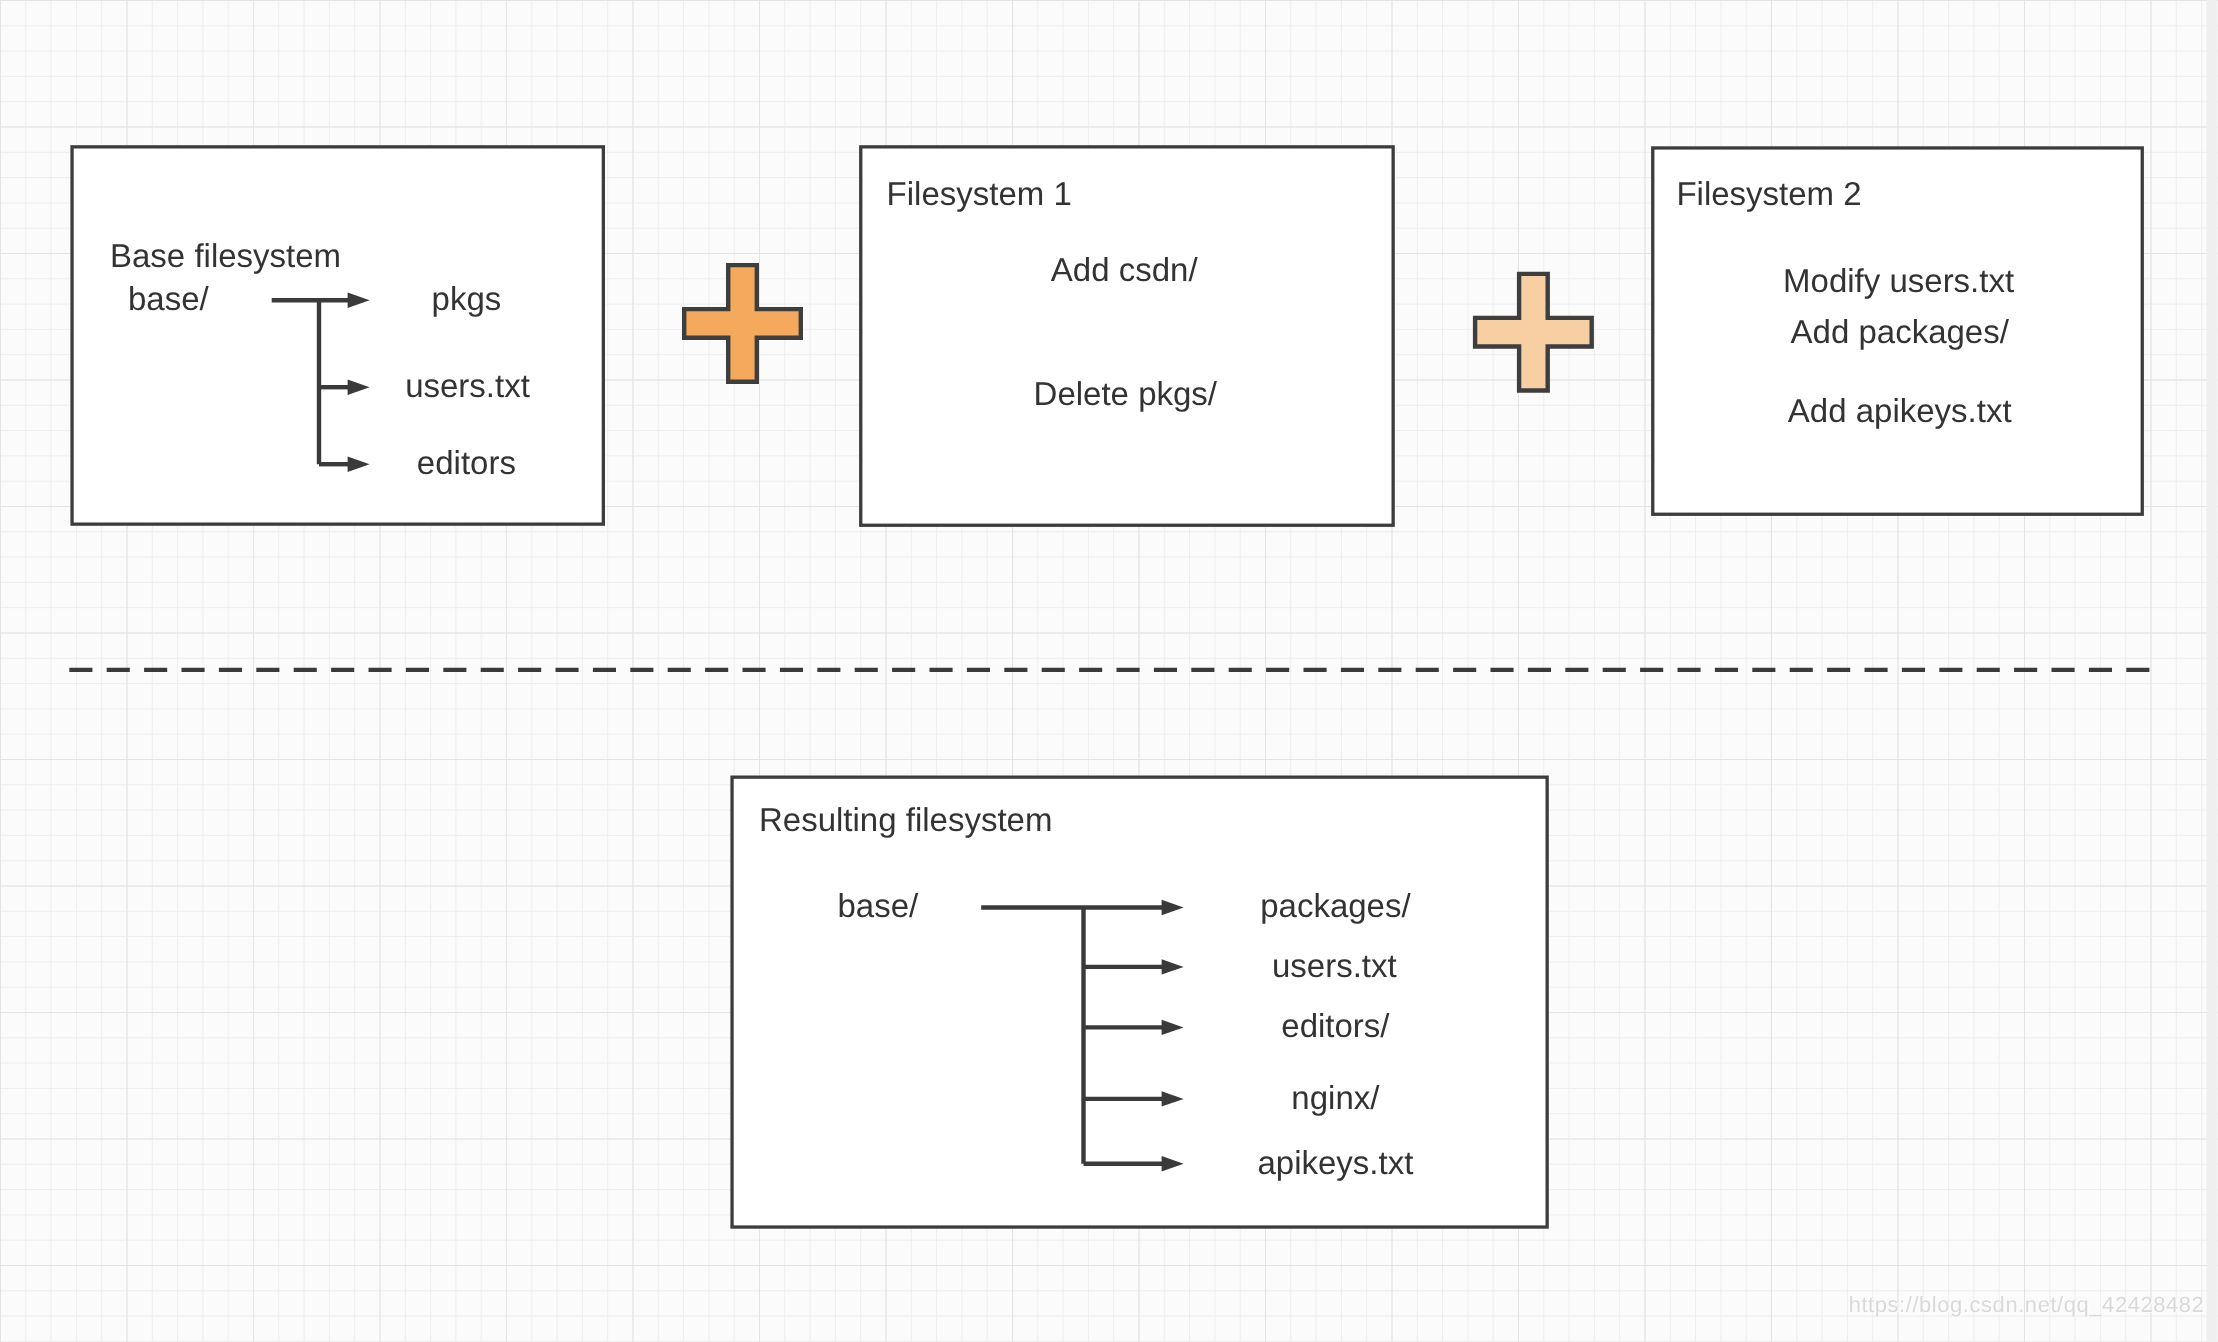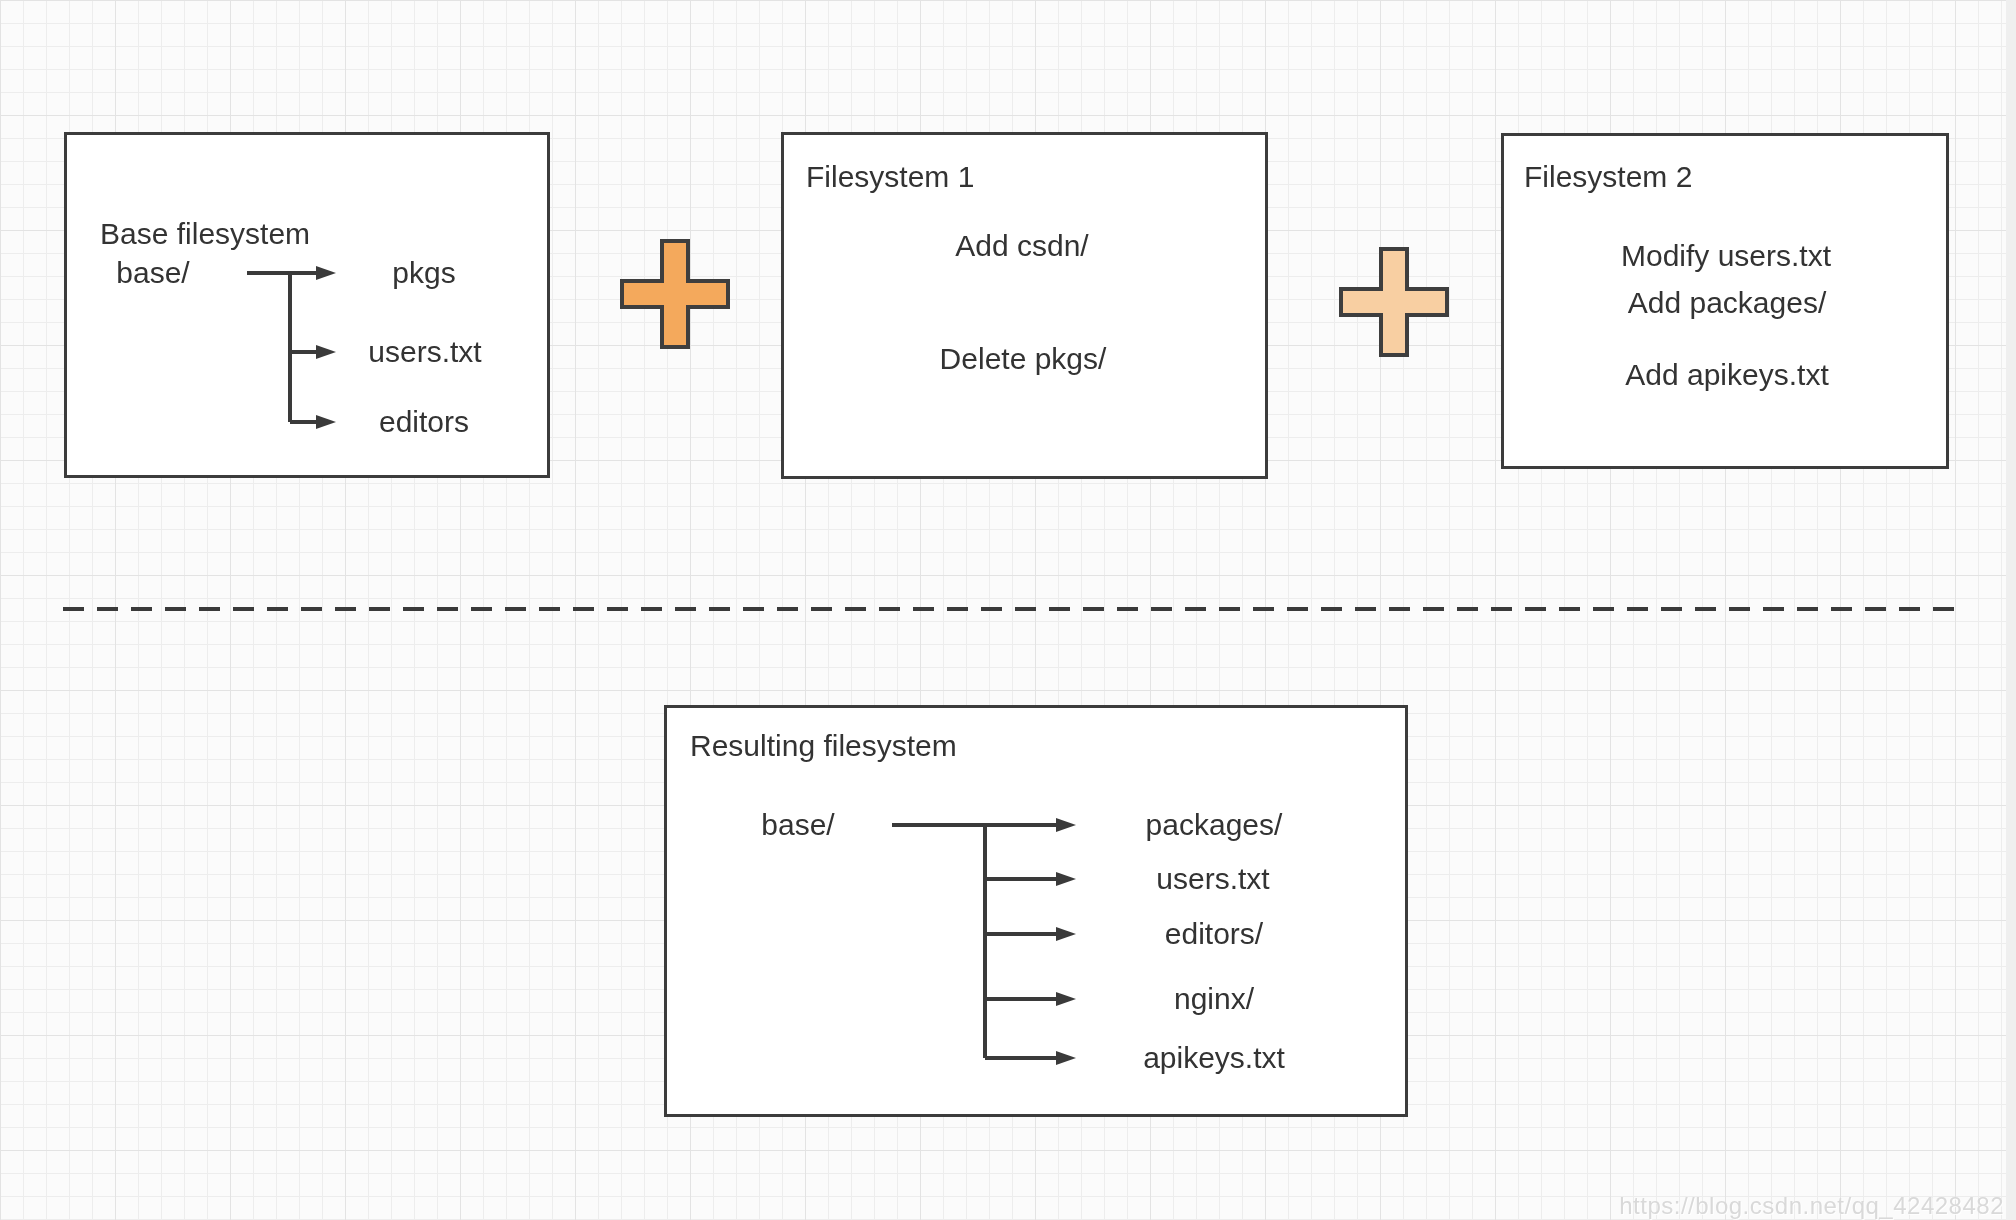--- a/index.html
+++ b/index.html
@@ -18,21 +18,21 @@
   .box{
     position:absolute;background:#ffffff;border:3px solid #3c3c3c;box-sizing:border-box;z-index:1;
   }
   .svg-overlay{position:absolute;left:0;top:0;z-index:2;}
   .txt{
     position:absolute;z-index:3;font-size:30px;line-height:1;white-space:nowrap;color:#333333;
   }
   .center{transform:translate(-50%,-50%);}
   .vcenter{transform:translateY(-50%);}
   .watermark{
-    position:absolute;right:12px;bottom:0;z-index:4;font-size:24px;letter-spacing:.5px;
+    position:absolute;right:12px;bottom:21px;z-index:4;font-size:20px;letter-spacing:.5px;
     color:#d9d9d9;text-shadow:1px 1px 0 rgba(255,255,255,.85);
   }
   .edge-strip{position:absolute;right:0;top:0;width:10px;height:1220px;background:#efefef;z-index:5;}
 </style>
 </head>
 <body>
 
 <div class="box" style="left:64px;top:132px;width:486px;height:346px;"></div>
 <div class="box" style="left:781px;top:132px;width:487px;height:347px;"></div>
 <div class="box" style="left:1501px;top:133px;width:448px;height:336px;"></div>

